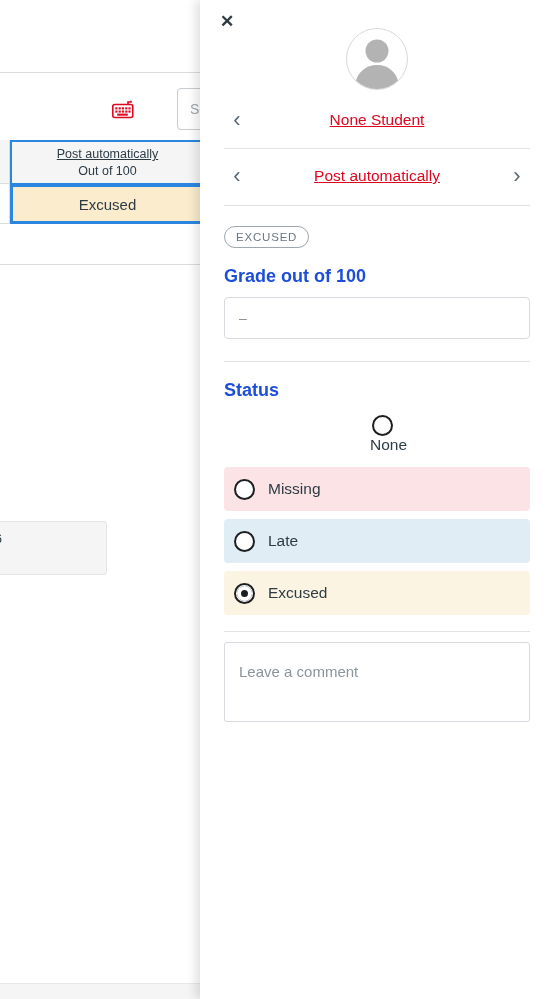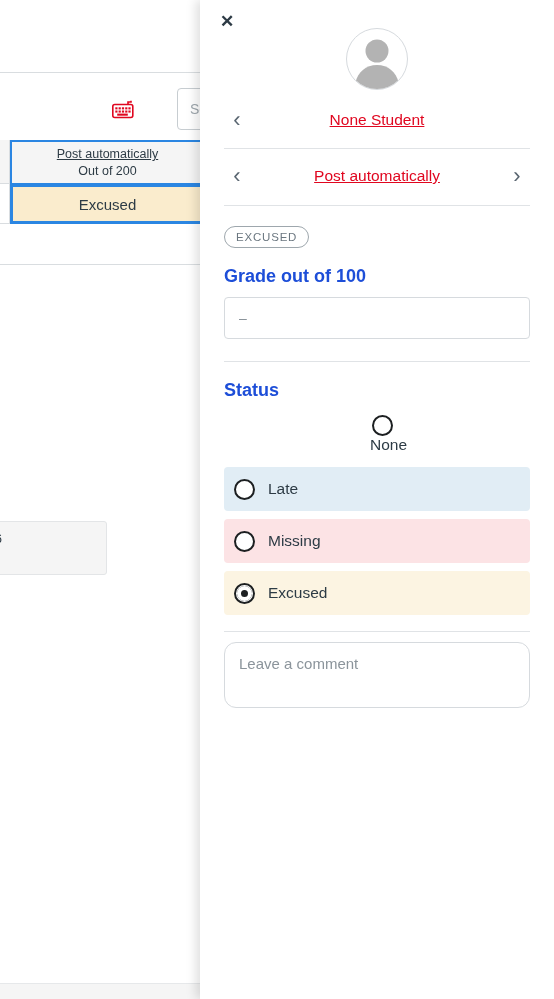--- a/index.html
+++ b/index.html
@@ -358,25 +358,25 @@
   }
 
   .divider3 {
     height: 1px;
     background: #e0e3e6;
     margin-top: 16px;
   }
 
   .comment-box {
     width: 100%;
-    height: 66px;
+    height: 80px;
     margin-top: 10px;
     border: 1px solid #d6dade;
-    border-radius: 12px;
-    padding: 12px 14px;
+    border-radius: 3px;
+    padding: 20px 14px;
     font-size: 15px;
     color: #2d3b45;
     resize: none;
     font-family: "Liberation Sans", sans-serif;
     background: #ffffff;
   }
   .comment-box::placeholder { color: #8b949b; }
 </style>
 </head>
 <body>
@@ -409,21 +409,21 @@
 
     <div class="bg-search">
       <span>Se</span>
     </div>
 
     <div class="gb-grid">
       <div class="gb-rowline gb-header-row">
         <div class="gb-stub"></div>
         <div class="gb-cell">
           <span class="hdr-link">Post automatically</span>
-          <span class="hdr-sub">Out of 200</span>
+          <span class="hdr-sub">Out of 100</span>
         </div>
       </div>
       <div class="gb-rowline gb-active-row">
         <div class="gb-stub"></div>
         <div class="gb-cell">Excused</div>
       </div>
     </div>
 
     <div class="gb-filler"></div>
 
@@ -476,30 +476,30 @@
 
       <div class="section-title">Status</div>
 
       <div class="status-list">
 
         <div class="status-row plain">
           <span class="radio"></span>
           <span class="status-label">None</span>
         </div>
 
+        <div class="status-row" style="background:#fce3e5;">
+          <span class="radio"></span>
+          <span class="status-label">Missing</span>
+        </div>
+
         <div class="status-row" style="background:#e1edf5;">
           <span class="radio"></span>
           <span class="status-label">Late</span>
         </div>
 
-        <div class="status-row" style="background:#fce3e5;">
-          <span class="radio"></span>
-          <span class="status-label">Missing</span>
-        </div>
-
         <div class="status-row" style="background:#fcf4e2;">
           <span class="radio checked"></span>
           <span class="status-label">Excused</span>
         </div>
 
       </div>
 
       <div class="divider3"></div>
 
 

